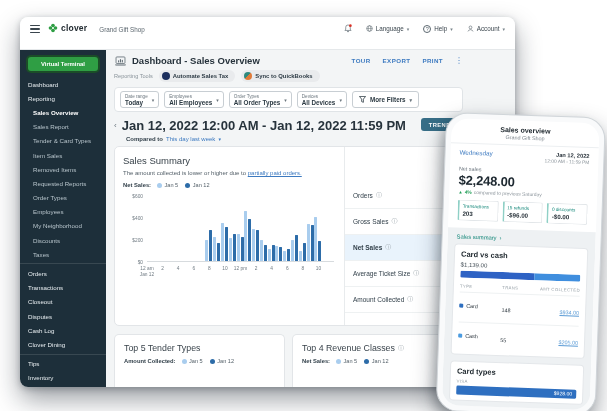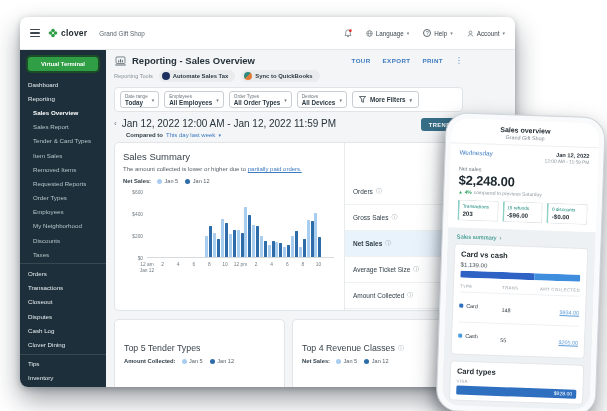--- a/index.html
+++ b/index.html
@@ -4,21 +4,21 @@
 <style>
   * { margin:0; padding:0; box-sizing:border-box; }
   html,body { background:#fff; }
   body { font-family:"Liberation Sans", sans-serif; width:607px; height:411px; position:relative; overflow:hidden; }
   .canvas { position:absolute; inset:0; }
 
   
   .window { position:absolute; left:20px; top:17px; width:495px; height:370px; background:#f3f5f6;
             border-radius:8px; box-shadow:0 12px 26px rgba(15,25,35,.42), 0 2px 6px rgba(15,25,35,.25); overflow:hidden;
             display:flex; flex-direction:column; }
-  .topbar { height:27px; background:#fff; border-bottom:1px solid #e5e8ea; display:flex; align-items:center; padding:16px 10px; flex:0 0 auto; }
+  .topbar { height:27px; background:#fff; border-bottom:1px solid #e5e8ea; display:flex; align-items:flex-end; padding:16px 10px; flex:0 0 auto; }
   .hamburger { width:10px; display:flex; flex-direction:column; gap:2px; margin-right:8px; cursor:pointer; }
   .hamburger i { display:block; height:1.4px; background:#3a454d; border-radius:1px; }
   .brand { display:flex; align-items:center; gap:3px; margin-right:12px; }
   .brand-word { font-size:8.5px; font-weight:bold; color:#222b31; letter-spacing:.2px; }
   .shop-name { font-size:6.3px; color:#5a656d; }
   .topbar-right { margin-left:auto; display:flex; align-items:center; gap:14px; }
   .top-menu { display:flex; align-items:center; gap:3px; font-size:6.3px; color:#3a454d; cursor:pointer; }
   .top-menu .caret { font-size:5px; color:#7a858c; }
   .icon-btn { position:relative; display:flex; align-items:center; }
   .help-circle { width:8px; height:8px; border:1px solid #5c6870; border-radius:50%; font-size:5.5px; color:#5c6870;
@@ -59,21 +59,21 @@
   .dd-label { font-size:4.6px; color:#6b767e; }
   .dd-value { font-size:6.3px; font-weight:bold; color:#2b3942; white-space:nowrap; }
   .dd .caret { font-size:5px; color:#6b767e; margin-left:auto; }
   .more-filters { border:1px solid #c8ced3; border-radius:3px; padding:1.5px 6px; display:flex; align-items:center; gap:4px;
                   font-size:6.3px; font-weight:bold; color:#2b3942; cursor:pointer; background:#fff; }
 
   .date-row { display:flex; align-items:flex-start; margin:6px 0 0; }
   .date-left { display:flex; flex-direction:column; gap:3px; }
   .date-line { display:flex; align-items:center; gap:5px; }
   .chev { font-size:8px; color:#6b767e; line-height:7px; cursor:pointer; }
-  .date-text { font-size:10px; font-weight:normal; color:#27333c; }
+  .date-text { font-size:13px; font-weight:bold; color:#27333c; }
   .compared-line { display:flex; align-items:center; gap:3px; padding-left:12px; }
   .compared-label { font-size:6px; font-weight:bold; color:#33414b; }
   .compared-value { font-size:6px; color:#3d7ac0; cursor:pointer; }
   .trends-btn { margin-left:auto; background:#376e87; color:#fff; font-size:5.8px; font-weight:bold; letter-spacing:.4px;
                 padding:3.5px 8px; border-radius:3px; cursor:pointer; }
 
   .summary-card { margin-top:4px; background:#fff; border:1px solid #e2e5e8; border-radius:5px; display:flex; height:180px; overflow:hidden; }
   .summary-left { flex:1; padding:8px 8px 4px; min-width:0; }
   .card-title { font-size:9.5px; color:#39434b; }
   .summary-note { font-size:6px; color:#55616a; margin-top:4px; }
@@ -93,21 +93,21 @@
   .summary-right { width:118px; border-left:1px solid #e8ebed; padding-top:36px; position:relative; flex:0 0 auto; }
   .metric-row { display:flex; align-items:center; gap:3px; height:26px; padding:0 2px 0 8px; border-bottom:1px solid #eef1f2; cursor:pointer; }
   .metric-row.active { background:#e9f3fc; }
   .metric-label { font-size:6.5px; color:#33414b; }
   .metric-row.active .metric-label { font-weight:bold; }
   .metric-info { font-size:6px; color:#97a1a8; }
   .metric-caret { margin-left:auto; font-size:5px; color:#9aa5ac; }
   .metrics-scrollbar { position:absolute; right:0; top:40px; width:2.5px; height:28px; background:#c4cbd0; border-radius:2px; }
 
   .bottom-row { display:flex; gap:7px; margin-top:8px; flex:1; }
-  .bottom-card { flex:1; background:#fff; border:1px solid #e2e5e8; border-radius:5px 5px 0 0; border-bottom:none; padding:23px 9px; }
+  .bottom-card { flex:1; background:#fff; border:1px solid #e2e5e8; border-radius:5px 5px 0 0; border-bottom:none; padding:8px 9px; }
   .bottom-title-row { display:flex; align-items:center; gap:3px; }
   .bottom-title { font-size:8.8px; color:#39434b; }
 
   
   .phone { position:absolute; left:446px; top:112px; width:160px; height:299px; background:#f9fafb;
            border:1px solid #d0d5d9; border-radius:22px; box-shadow:0 12px 24px rgba(15,25,35,.42), -4px 4px 10px rgba(15,25,35,.18);
            padding:5px; transform:rotate(2deg); transform-origin:top left; z-index:5; }
   .screen { width:100%; height:100%; background:#fff; border-radius:17px; overflow:hidden; display:flex; flex-direction:column; }
   .ph-header { text-align:center; padding:6px 4px 4px; border-bottom:1px solid #eceff1; }
   .ph-title { font-size:7px; font-weight:bold; color:#222b31; }
@@ -240,21 +240,21 @@
 
         <div class="page-head">
           <div class="page-title-wrap">
             <svg width="13" height="10" viewBox="0 0 16 12">
               <rect x="2.5" y="1" width="11" height="8" rx="1" fill="none" stroke="#5f6b73" stroke-width="1"></rect>
               <rect x="5" y="5.2" width="1.3" height="2.5" fill="#5f6b73"></rect>
               <rect x="7.3" y="3.8" width="1.3" height="3.9" fill="#5f6b73"></rect>
               <rect x="9.6" y="4.6" width="1.3" height="3.1" fill="#5f6b73"></rect>
               <path d="M1 10.2h14l-1 1.3H2z" fill="#5f6b73"></path>
             </svg>
-            <span class="page-title">Reporting - Sales Overview</span>
+            <span class="page-title">Dashboard - Sales Overview</span>
           </div>
           <div class="page-actions">
             <span class="action-link">TOUR</span>
             <span class="action-link">EXPORT</span>
             <span class="action-link">PRINT</span>
             <span class="kebab">⋮</span>
           </div>
         </div>
 
         <div class="tools-row">

